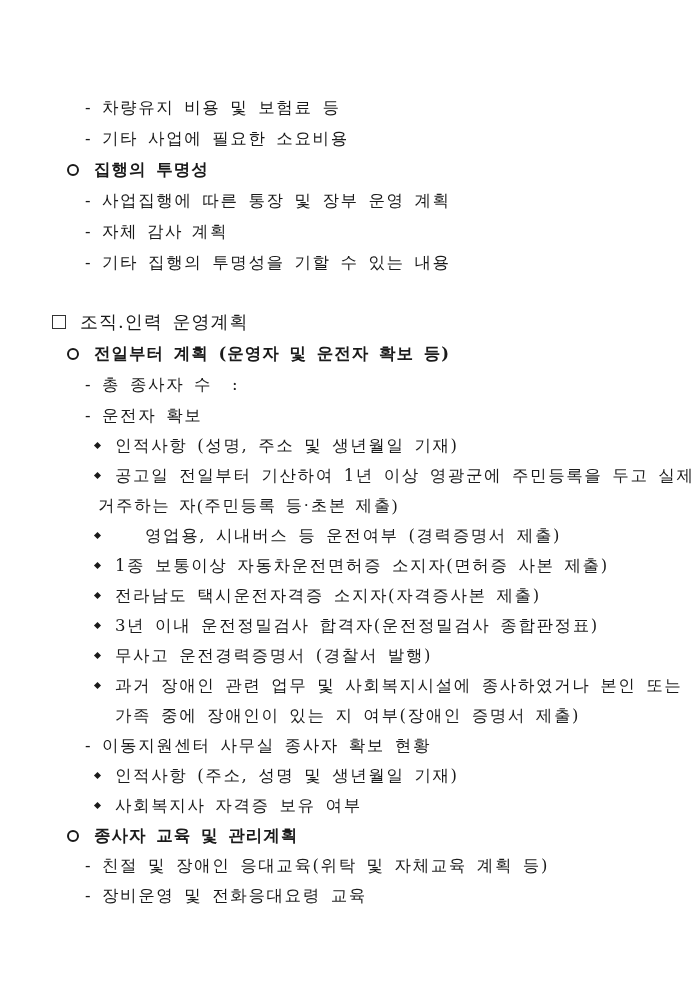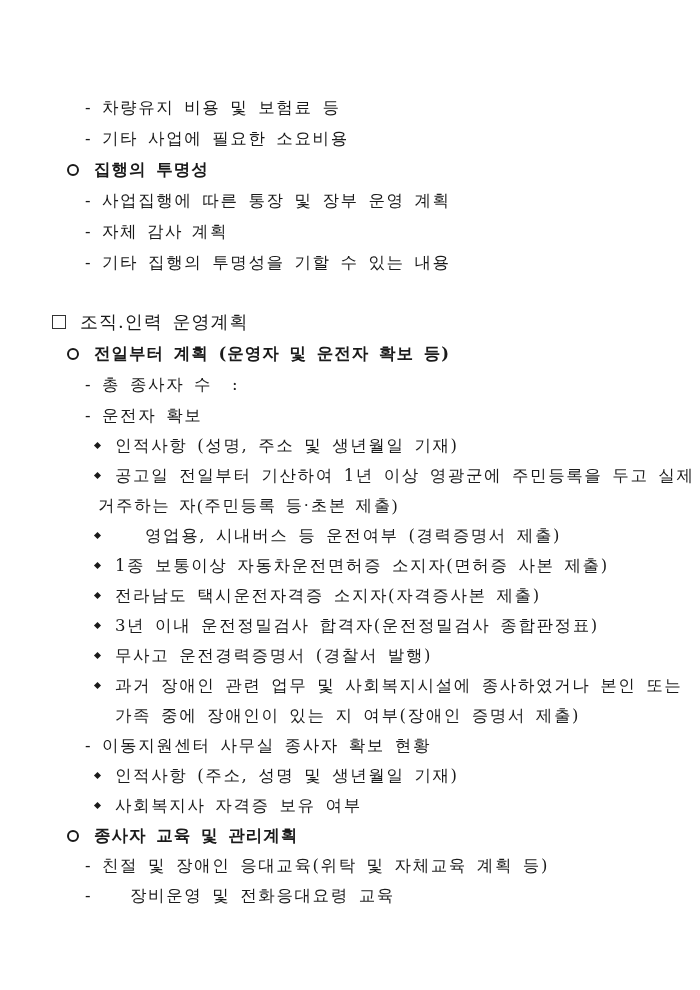--- a/index.html
+++ b/index.html
@@ -178,16 +178,16 @@
   <div class="line bold" style="left:67px; top:821px;">
     <span class="marker circle-mark"></span>
     <span class="txt" style="left:27px;">종사자 교육 및 관리계획</span>
   </div>
   <div class="line" style="left:85px; top:851px;">
     <span class="marker dash-mark">-</span>
     <span class="txt" style="left:17px;">친절 및 장애인 응대교육(위탁 및 자체교육 계획 등)</span>
   </div>
   <div class="line" style="left:85px; top:881px;">
     <span class="marker dash-mark">-</span>
-    <span class="txt" style="left:17px;margin-left:28px;">장비운영 및 전화응대요령 교육</span>
+    <span class="txt" style="left:17px;">장비운영 및 전화응대요령 교육</span>
   </div>
 
 </div>
 
 </body></html>

